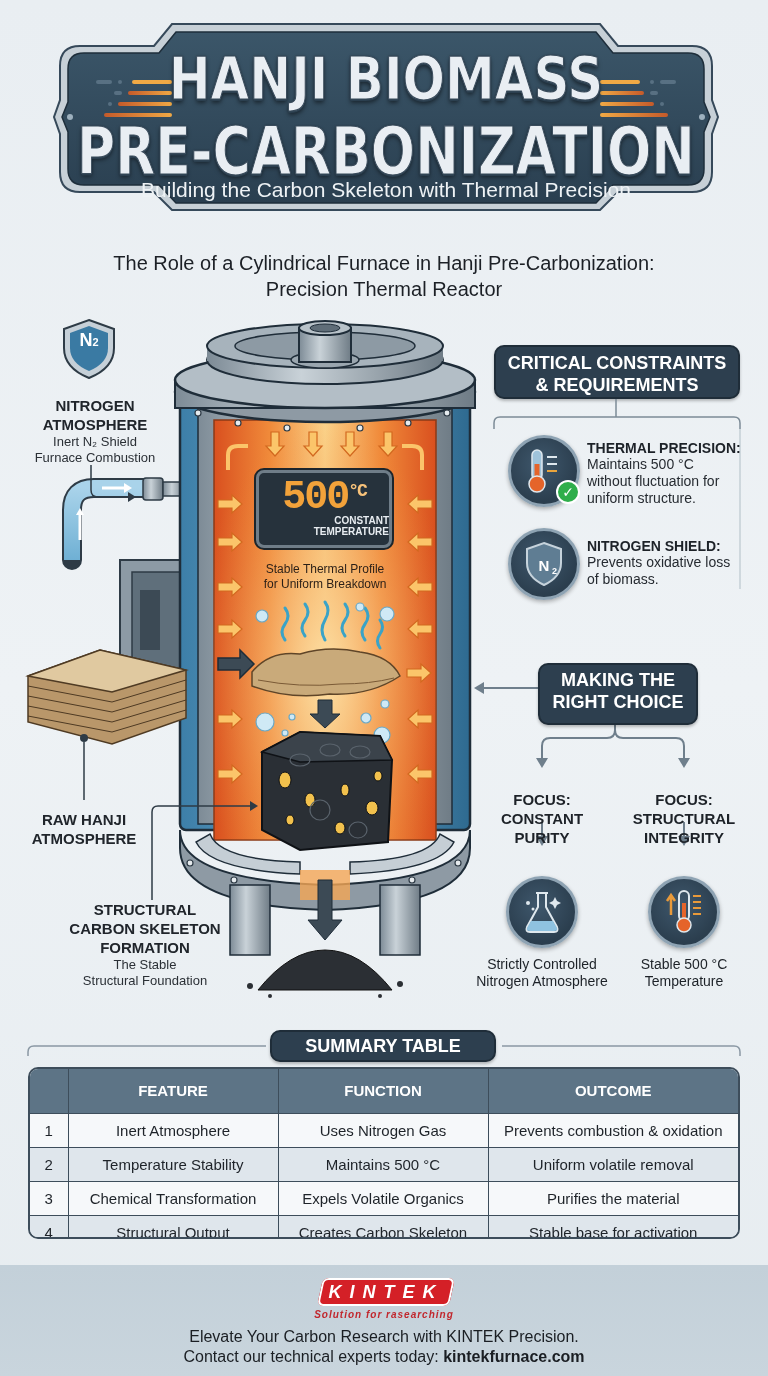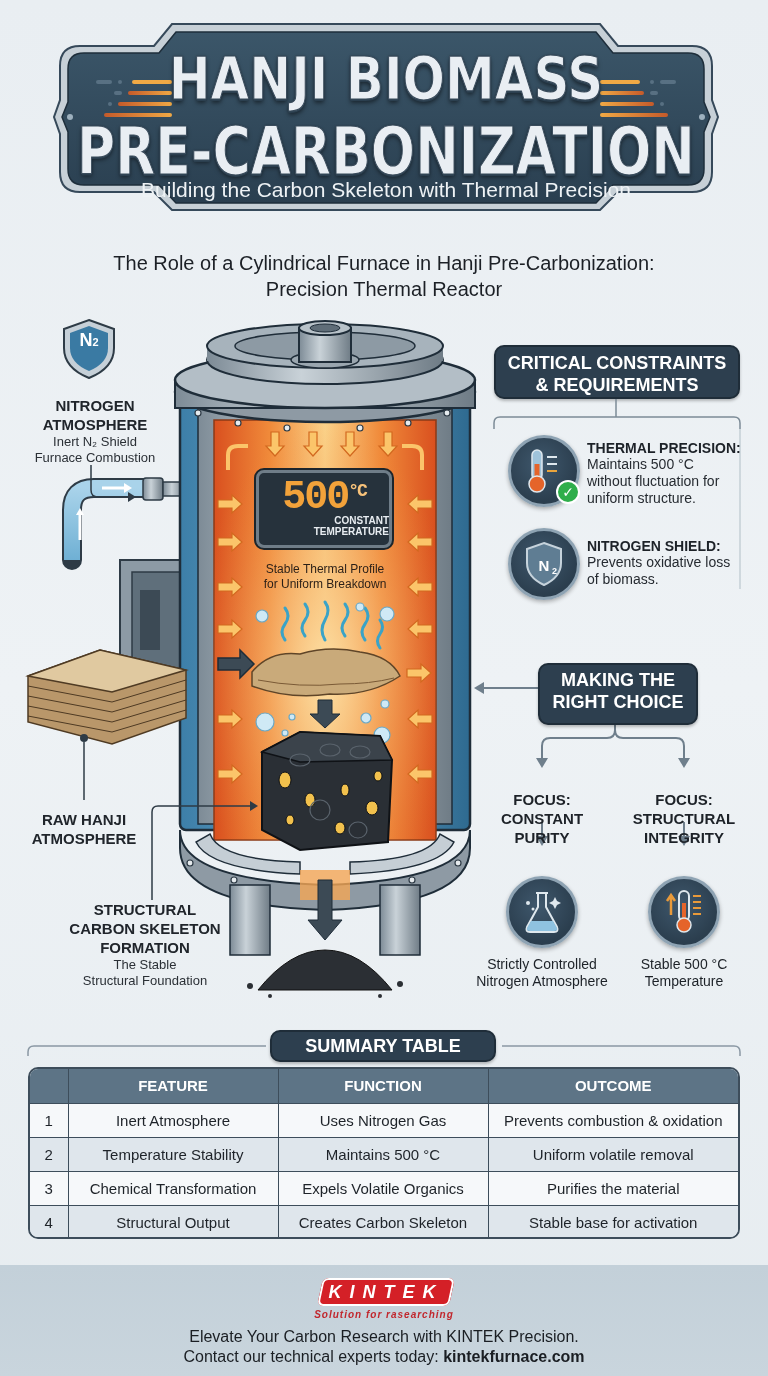--- a/index.html
+++ b/index.html
@@ -61,21 +61,21 @@
 
   
   .table-wrap {
     left: 28px; top: 1067px; width: 712px; height: 172px;
     border: 2px solid #3d4d5b; border-radius: 10px; overflow: hidden;
     background: #f3f6f8;
   }
   table { width: 100%; border-collapse: collapse; height: 100%; }
   th {
     background: #5d7486; color: #fff; font-weight: bold; font-size: 15px;
-    height: 34px; border-right: 1px solid #3d4d5b; border-bottom: 1px solid #3d4d5b;
+    height: 44px; border-right: 1px solid #3d4d5b; border-bottom: 1px solid #3d4d5b;
   }
   td {
     font-size: 15px; text-align: center; color: #1e2329;
     border-right: 1px solid #3d4d5b; border-bottom: 1px solid #3d4d5b; height: 34px;
   }
   tr:nth-child(odd) td { background: #f6f8fa; }
   tr:nth-child(even) td { background: #dfe6ec; }
   td:last-child, th:last-child { border-right: none; }
   tbody tr:last-child td { border-bottom: none; }
 

